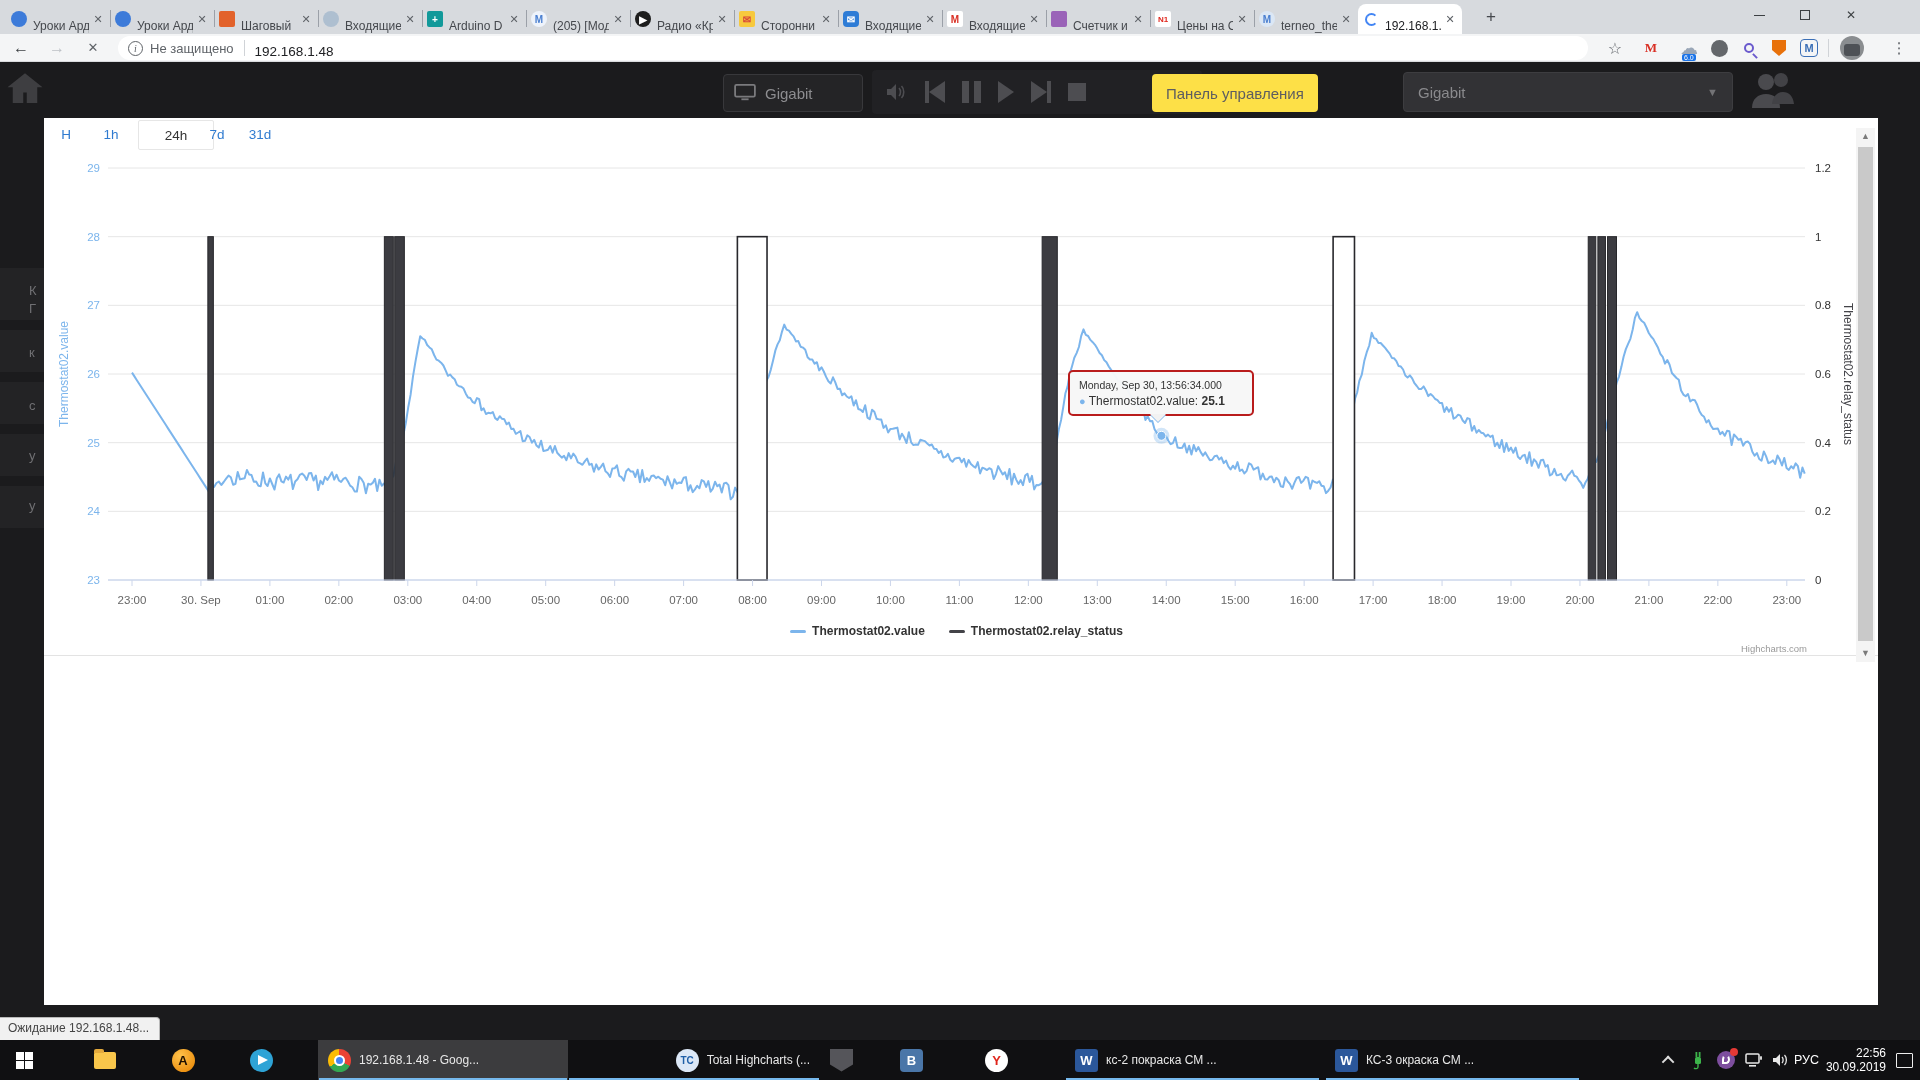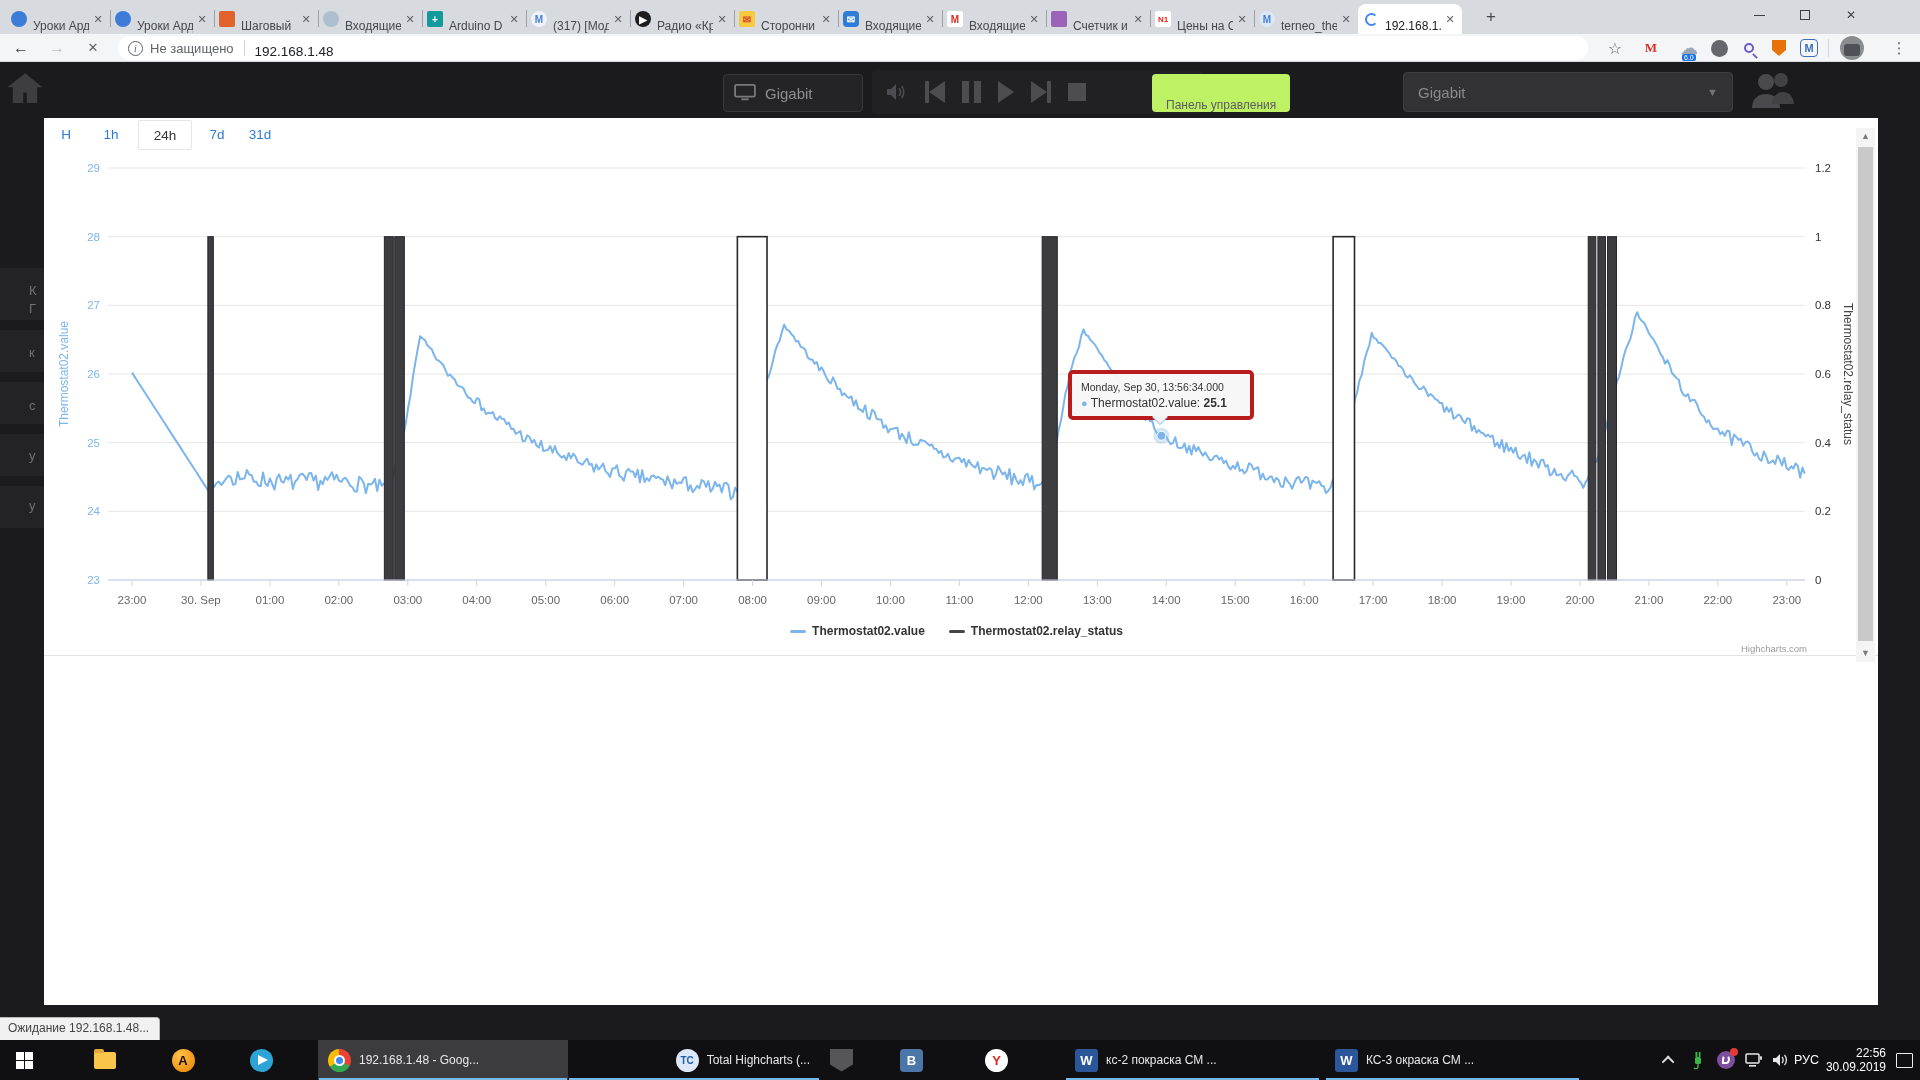--- a/index.html
+++ b/index.html
@@ -38,21 +38,21 @@
   .badge60{position:absolute;bottom:-2px;left:4px;background:#1a73e8;color:#fff;font-size:7px;padding:0 2px;border-radius:2px;}
   .avatar{position:absolute;top:2px;width:24px;height:24px;border-radius:50%;background:#8a8d90;overflow:hidden;}
   .avatar i{position:absolute;left:4px;top:8px;width:16px;height:12px;background:#4e5156;border-radius:3px;}
 
   
   .page{position:absolute;top:62px;left:0;width:1920px;height:978px;background:#1b1b1d;}
   .homeic{position:absolute;left:4px;top:6px;}
   .hbtn{position:absolute;display:flex;align-items:center;background:#242426;border:1px solid #38383b;border-radius:4px;color:#8d8d90;}
   .gigbtn{left:723px;top:12px;width:140px;height:38px;padding:0 10px;font-size:15px;gap:9px;}
   .mediabar{position:absolute;left:872px;top:8px;width:330px;height:44px;display:flex;align-items:center;gap:17px;background:#212124;border-radius:4px;padding:0 12px;}
-  .panelbox{position:absolute;left:1152px;top:12px;height:38px;display:flex;align-items:flex-end;background:#bef264;border-radius:4px;padding:0 14px;color:#5d5d60;font-size:12px;}
+  .panelbox{position:absolute;left:1152px;top:12px;height:38px;display:flex;align-items:center;background:#fde047;border-radius:4px;padding:0 14px;color:#5d5d60;font-size:15px;}
   .drop{position:absolute;left:1403px;top:10px;width:330px;height:40px;background:#323235;border:1px solid #3d3d40;border-radius:4px;
         display:flex;align-items:center;justify-content:space-between;padding:0 14px;color:#8a8a8d;font-size:15px;}
   .drop .arr{color:#737376;font-size:11px;}
   .people{position:absolute;left:1748px;top:8px;}
   
   .mi{display:flex;align-items:center;}
   .tri-r{width:0;height:0;border-top:11px solid transparent;border-bottom:11px solid transparent;border-left:16px solid #4d4d51;}
   .tri-l{width:0;height:0;border-top:11px solid transparent;border-bottom:11px solid transparent;border-right:16px solid #4d4d51;}
   .vbar{width:4px;height:22px;background:#4d4d51;}
   .pbar{width:7px;height:22px;background:#4d4d51;}
@@ -63,21 +63,21 @@
 
   
   .panel{position:absolute;left:44px;top:118px;width:1834px;height:887px;background:#fff;}
   .rangebar{position:absolute;left:0;top:0;width:100%;height:36px;}
   .rbtn{position:absolute;top:2px;height:30px;line-height:30px;font-size:13.5px;color:#2f7bd0;text-align:center;}
   .rbtn.sel{color:#333;background:#fff;border:1px solid #e6e6e6;border-radius:2px;}
   .panel-divider{position:absolute;left:0;top:537px;width:100%;height:1px;background:#e3e3e3;}
 
   
   .tooltip{position:absolute;left:1024px;top:252px;width:186px;background:rgba(247,247,247,.97);
-           border:4px solid #b91c1c;border-radius:5px;padding:7px 9px 6px;z-index:5;}
+           border:2px solid #b91c1c;border-radius:5px;padding:7px 9px 6px;z-index:5;}
   .tooltip .l1{font-size:10.5px;color:#333;}
   .tooltip .l2{font-size:12px;color:#333;margin-top:3px;}
   .tooltip .dot{color:#7cb5ec;font-size:11px;}
   .tooltip .val{font-weight:bold;}
   .tooltip .caret{position:absolute;left:80px;bottom:-8px;width:0;height:0;
     border-left:8px solid transparent;border-right:8px solid transparent;border-top:8px solid #f2f2f2;
     filter:drop-shadow(0 1px 0 #7cb5ec);}
 
   
   .sbar{position:absolute;left:1812px;top:10px;width:19px;height:534px;background:#f4f4f4;}
@@ -139,21 +139,21 @@
         </div>
         <div class="tab" style="left: 422px;">
           <span class="sep"></span>
           <span class="fav" style="background:#12999a;color:#ffffff;border-radius:2px;font-size:10px;">+</span>
           <span class="ttl">Arduino D</span>
           <span class="x">✕</span>
         </div>
         <div class="tab" style="left: 526px;">
           <span class="sep"></span>
           <span class="fav" style="background:#eef3fb;color:#4a7fd0;border-radius:50%;font-size:10px;">M</span>
-          <span class="ttl">(317) [Мод</span>
+          <span class="ttl">(205) [Мод</span>
           <span class="x">✕</span>
         </div>
         <div class="tab" style="left: 630px;">
           <span class="sep"></span>
           <span class="fav" style="background:#1d1d1d;color:#ffffff;border-radius:50%;font-size:10px;">▶</span>
           <span class="ttl">Радио «Кр</span>
           <span class="x">✕</span>
         </div>
         <div class="tab" style="left: 734px;">
           <span class="sep"></span>
@@ -313,21 +313,21 @@
         <div class="side-frag" style="top: 336px;">с</div>
         <div class="side-frag" style="top: 386px;">у</div>
         <div class="side-frag" style="top: 436px;">у</div>
       </div>
   </div>
 
   <div class="panel">
     <div class="rangebar" id="rangebar">
         <div class="rbtn" style="left: 8px; width: 28px;">H</div>
         <div class="rbtn" style="left: 52px; width: 30px;">1h</div>
-        <div class="rbtn sel" style="left: 94px; width: 54px;">24h</div>
+        <div class="rbtn sel" style="left: 94px; width: 76px;">24h</div>
         <div class="rbtn" style="left: 158px; width: 30px;">7d</div>
         <div class="rbtn" style="left: 196px; width: 40px;">31d</div>
       </div>
 
     <svg id="chart" width="1834" height="560" style="position:absolute;left:0;top:0;">
         <line x1="64" x2="1761" y1="462" y2="462" stroke="#ccd6eb" stroke-width="1"></line>
         <line x1="64" x2="1761" y1="393.33333333333337" y2="393.33333333333337" stroke="#e6e6e6" stroke-width="1"></line>
         <line x1="64" x2="1761" y1="324.6666666666667" y2="324.6666666666667" stroke="#e6e6e6" stroke-width="1"></line>
         <line x1="64" x2="1761" y1="256" y2="256" stroke="#e6e6e6" stroke-width="1"></line>
         <line x1="64" x2="1761" y1="187.33333333333334" y2="187.33333333333334" stroke="#e6e6e6" stroke-width="1"></line>

